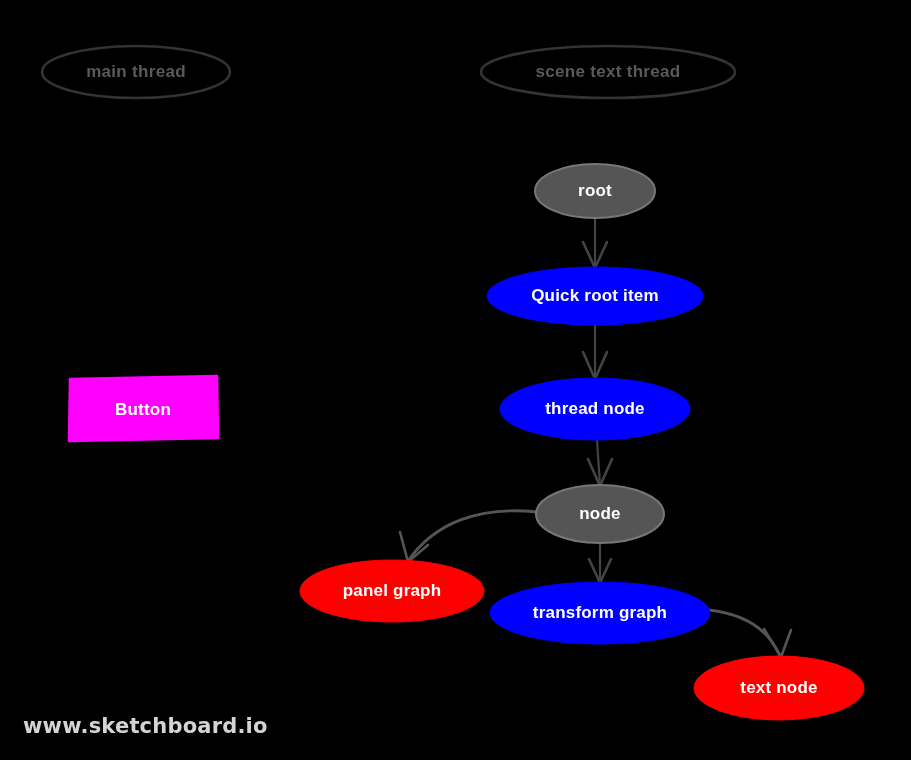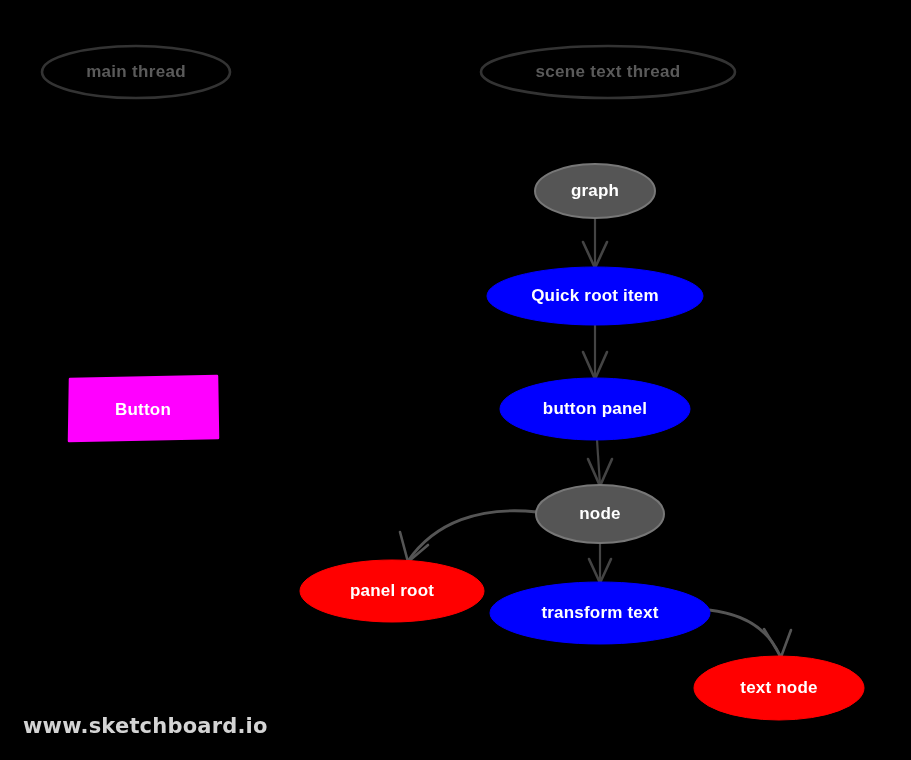--- a/index.html
+++ b/index.html
@@ -116,31 +116,31 @@
 
     <ellipse cx="779" cy="688" rx="85" ry="32" fill="#ff0000" stroke="#ff0000" stroke-width="1"></ellipse>
 
     <path d="M 70 379 L 217 376 L 218 438 L 69 441 Z" fill="#ff00ff" stroke="#ff00ff" stroke-width="2.5" stroke-linejoin="round"></path>
   </svg>
 
   <div class="swimlane-label" style="left:42px; top:46px; width:188px; height:52px;">main thread</div>
 
   <div class="swimlane-label" style="left:481px; top:46px; width:254px; height:52px;">scene text thread</div>
 
-  <div class="node-label" style="left:535px; top:164px; width:120px; height:54px;">graph</div>
+  <div class="node-label" style="left:535px; top:164px; width:120px; height:54px;">root</div>
 
   <div class="node-label" style="left:487px; top:267px; width:216px; height:58px;text-align:center;">Quick root item</div>
 
-  <div class="node-label" style="left:500px; top:378px; width:190px; height:62px;">button panel</div>
+  <div class="node-label" style="left:500px; top:378px; width:190px; height:62px;">thread node</div>
 
   <div class="node-label" style="left:536px; top:485px; width:128px; height:58px;">node</div>
 
-  <div class="node-label" style="left:300px; top:560px; width:184px; height:62px;">panel root</div>
+  <div class="node-label" style="left:300px; top:560px; width:184px; height:62px;">panel graph</div>
 
-  <div class="node-label" style="left:490px; top:582px; width:220px; height:62px;">transform text</div>
+  <div class="node-label" style="left:490px; top:582px; width:220px; height:62px;">transform graph</div>
 
   <div class="node-label" style="left:694px; top:656px; width:170px; height:64px;">text node</div>
 
   <div class="node-label" style="left:68px; top:377px; width:150px; height:65px;">Button</div>
 
   <div id="watermark">www.sketchboard.io</div>
 
 </div>
 
 </body></html>

